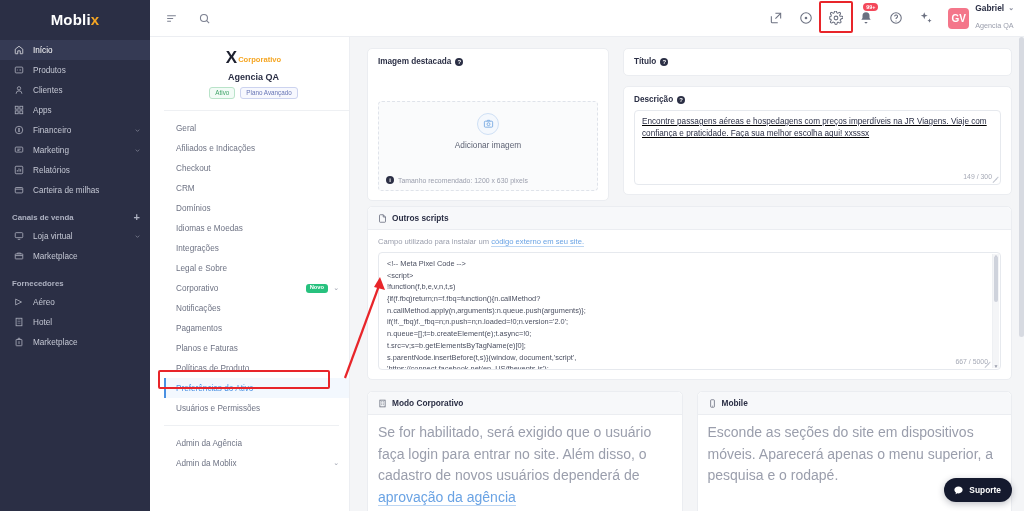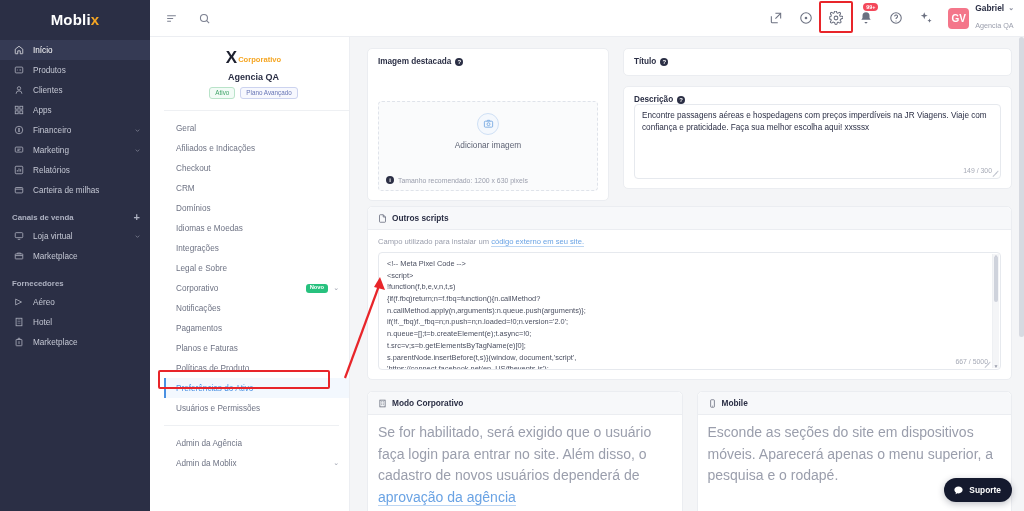--- a/index.html
+++ b/index.html
@@ -171,21 +171,21 @@
     height: 20px; display: flex; align-items: center; padding: 0 6px;
   }
   .inputline input {
     flex: 1 1 auto; border: 0; outline: none; font-size: 8.2px; color: #2b2f45;
     font-family: "Liberation Sans", sans-serif; background: transparent;
   }
   .counter { font-size: 6.9px; color: #a6aab6; white-space: nowrap; }
 
   
   .desc-card { margin-top: 10px; }
-  .ta-wrap { margin-top: 0; position: relative; }
+  .ta-wrap { margin-top: 6px; position: relative; text-decoration: underline; }
   .ta-box {
     border: 1px solid #e6e9ee; border-radius: 4px; background: #fff;
     height: 75px; padding: 5px 7px; position: relative;
   }
   .ta-text { font-size: 8.2px; color: #2b2f45; line-height: 1.5; }
   .ta-counter { position: absolute; right: 8px; bottom: 4px; font-size: 6.9px; color: #a6aab6; }
   .resize-h {
     position: absolute; right: 2px; bottom: 2px; width: 6px; height: 6px;
     cursor: nwse-resize;
   }

